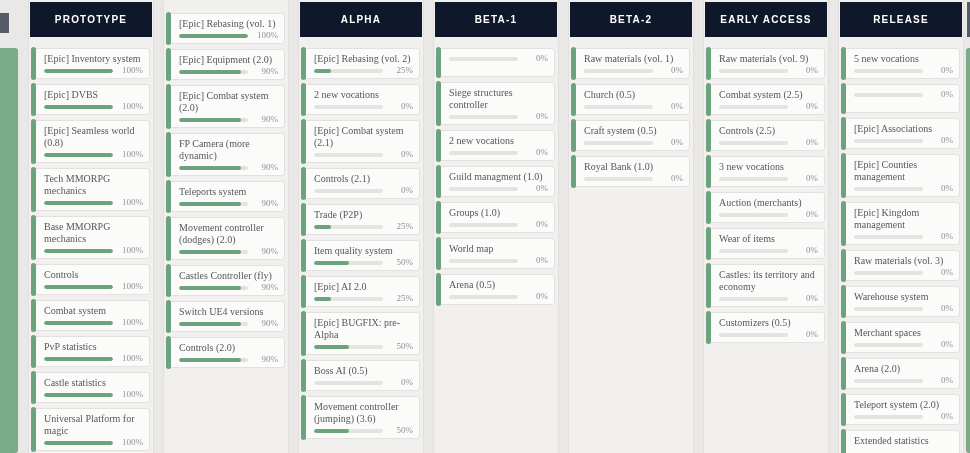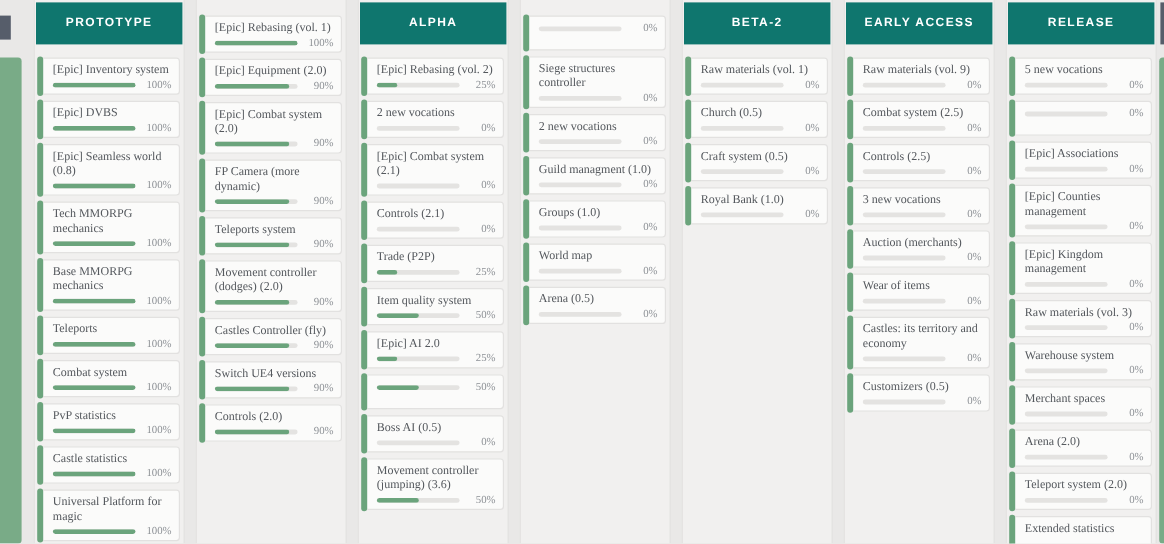--- a/index.html
+++ b/index.html
@@ -14,21 +14,21 @@
     position:absolute; left:28px; top:0; width:939px; height:453px;
     display:flex; gap:9px;
   }
   .lane {
     width:126px; flex:0 0 126px; height:453px;
     background:#f1f0ef;
     border-left:1px solid #e2e0df; border-right:1px solid #e2e0df;
     padding:2px 1px 0 1px;
   }
   .lane-header {
-    height:35px; background:#0f766e; color:#fff;
+    height:35px; background:#0f172a; color:#fff;
     font-size:10px; font-weight:bold; letter-spacing:1.2px;
     display:flex; align-items:center; justify-content:center;
     text-transform:uppercase;
   }
   .card-list {
     margin-top:11px; display:flex; flex-direction:column; gap:5px;
     padding:0 2px;
   }
   .card {
     position:relative; background:#fbfbfa;
@@ -135,21 +135,21 @@
     <div class="card-title">Base MMORPG mechanics</div>
     <div class="progress-row">
       <div class="progress-track">
         <div class="progress-fill" style="width: 100%;"></div>
       </div>
       <div class="progress-percent">100%</div>
     </div>
   </div>
           <div class="card">
     <span class="accent"></span>
-    <div class="card-title">Teleports</div>
+    <div class="card-title">Controls</div>
     <div class="progress-row">
       <div class="progress-track">
         <div class="progress-fill" style="width: 100%;"></div>
       </div>
       <div class="progress-percent">100%</div>
     </div>
   </div>
           <div class="card">
     <span class="accent"></span>
     <div class="card-title">Combat system</div>
@@ -354,20 +354,21 @@
     <div class="card-title">[Epic] AI 2.0</div>
     <div class="progress-row">
       <div class="progress-track">
         <div class="progress-fill" style="width: 25%;"></div>
       </div>
       <div class="progress-percent">25%</div>
     </div>
   </div>
           <div class="card">
     <span class="accent"></span>
+    <div class="card-title">[Epic] BUGFIX: pre-Alpha</div>
     <div class="progress-row">
       <div class="progress-track">
         <div class="progress-fill" style="width: 50%;"></div>
       </div>
       <div class="progress-percent">50%</div>
     </div>
   </div>
           <div class="card">
     <span class="accent"></span>
     <div class="card-title">Boss AI (0.5)</div>
@@ -384,20 +385,21 @@
     <div class="progress-row">
       <div class="progress-track">
         <div class="progress-fill" style="width: 50%;"></div>
       </div>
       <div class="progress-percent">50%</div>
     </div>
   </div>
         </div>
   </div>
       <div class="lane">
+    <div class="lane-header">BETA-1</div>
     <div class="card-list">
           <div class="card">
     <span class="accent"></span>
     <div class="progress-row">
       <div class="progress-track">
         <div class="progress-fill" style="width: 0%;"></div>
       </div>
       <div class="progress-percent">0%</div>
     </div>
   </div>

